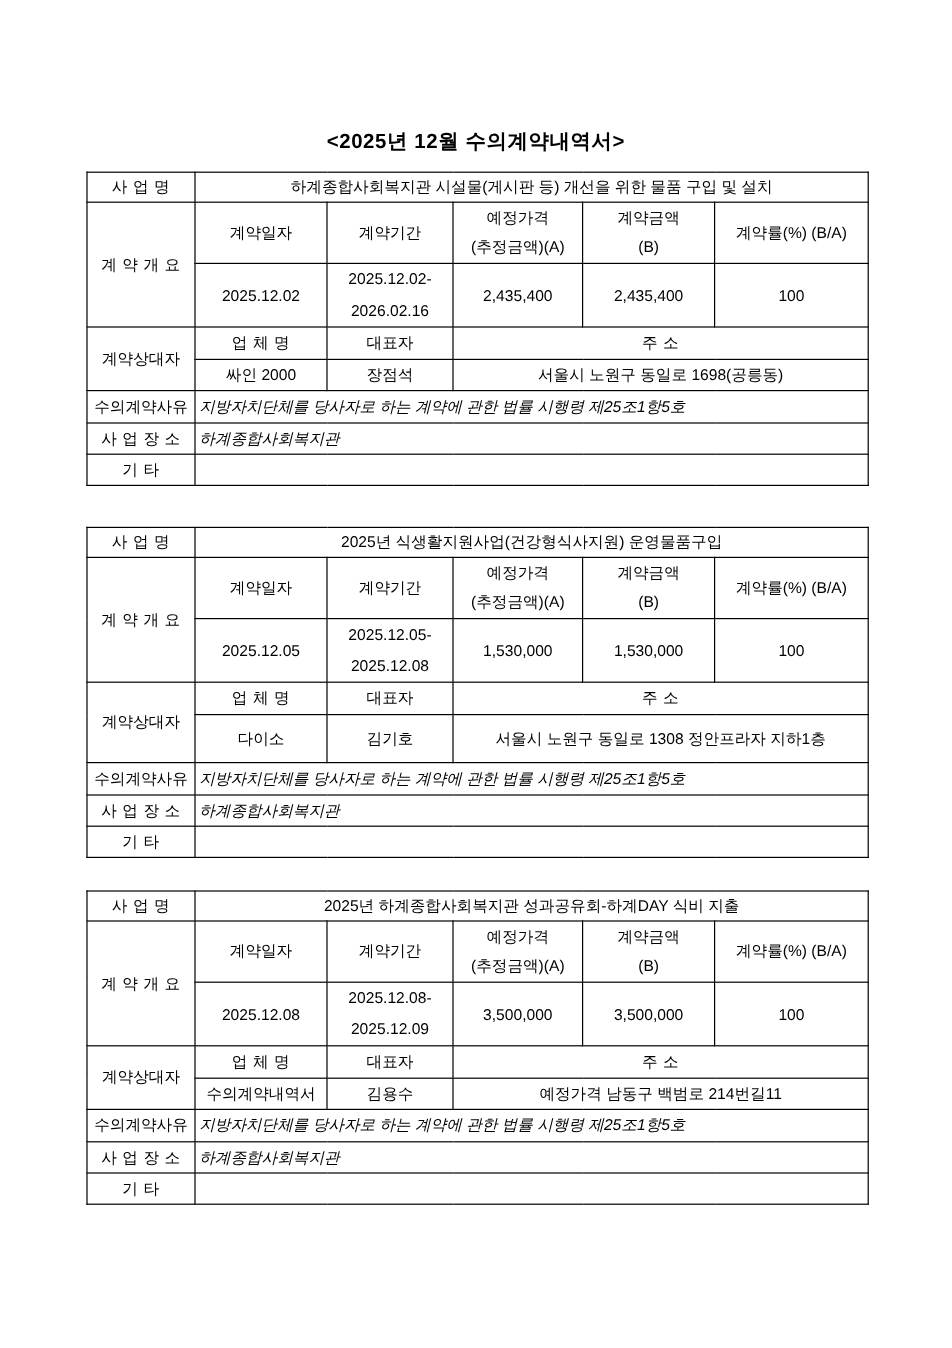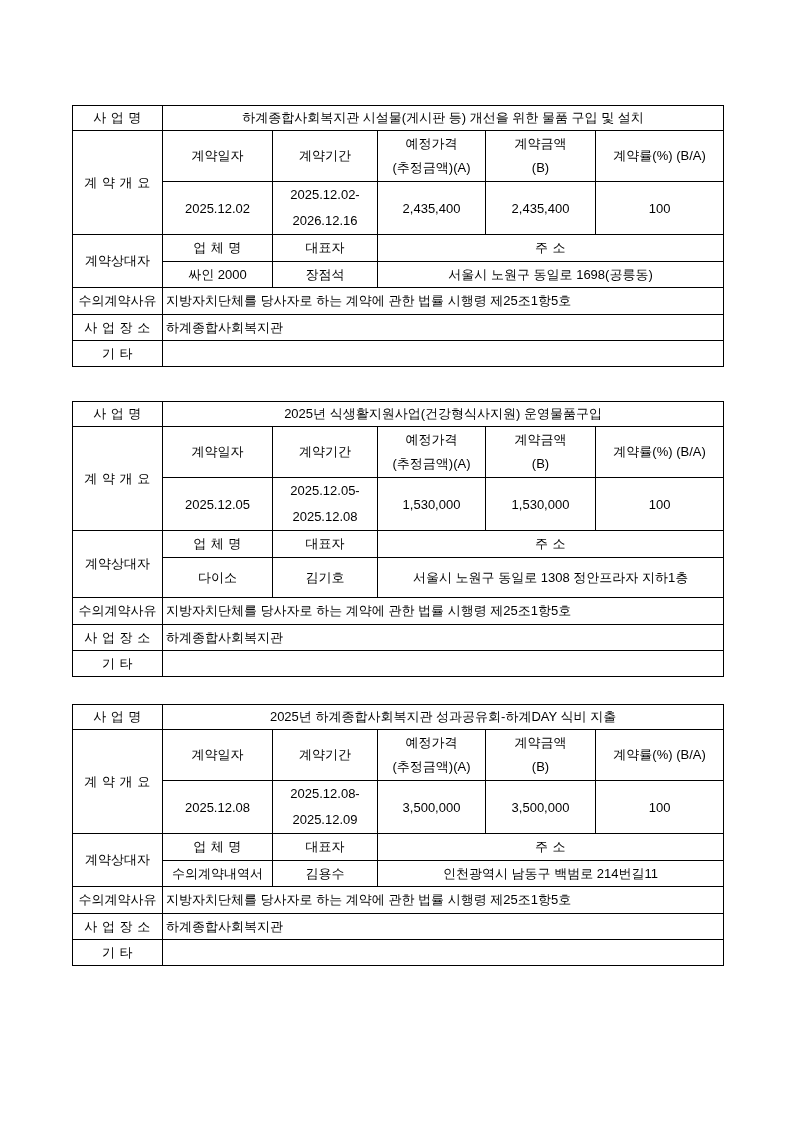--- a/index.html
+++ b/index.html
@@ -48,30 +48,32 @@
   tr.row-values td    { height: 52px; }
   tr.row-party-h td   { height: 26px; }
   tr.row-company td   { height: 25px; }
   table.table-2 tr.row-company td { height: 39px; }
   tr.row-reason td    { height: 26px; }
   tr.row-place td     { height: 25px; }
   tr.row-etc td       { height: 25px; }
   td.left-cell {
     text-align: left;
     padding-left: 3px;
+    font-style: italic;
   }
   .line  { display: block; line-height: 24px; }
   .line2 { display: block; line-height: 26px; }
   td.label-cell { letter-spacing: 0.5px; text-align: center; }
 </style>
 </head>
 <body>
 
 <div class="page">
 
+  <h1 class="doc-title">&lt;2025년 12월 수의계약내역서&gt;</h1>
 
   <table class="contract-table table-1">
     <colgroup>
       <col style="width:90px">
         <col style="width:110px">
         <col style="width:105px">
       <col style="width:108px">
         <col style="width:110px">
         <col style="width:128px">
     </colgroup>
@@ -91,21 +93,21 @@
       <td>
             <span class="line">계약금액</span>
             <span class="line">(B)</span>
           </td>
       <td>계약률(%) (B/A)</td>
     </tr>
     <tr class="row-values">
       <td>2025.12.02</td>
       <td>
             <span class="line2">2025.12.02-</span>
-            <span class="line2">2026.12.16</span>
+            <span class="line2">2026.02.16</span>
           </td>
       <td>2,435,400</td>
       <td>2,435,400</td>
       <td>100</td>
     </tr>
     <tr class="row-party-h">
       <td rowspan="2">계약상대자</td>
       <td class="label-cell">업 체 명</td>
       <td>대표자</td>
       <td colspan="3" class="label-cell">주 소</td>
@@ -234,21 +236,21 @@
     </tr>
     <tr class="row-party-h">
       <td rowspan="2">계약상대자</td>
       <td class="label-cell">업 체 명</td>
       <td>대표자</td>
       <td colspan="3" class="label-cell">주 소</td>
     </tr>
     <tr class="row-company">
       <td>수의계약내역서</td>
       <td>김용수</td>
-      <td colspan="3">인천광역시 남동구 백범로 214번길11</td>
+      <td colspan="3">예정가격 남동구 백범로 214번길11</td>
     </tr>
     <tr class="row-reason">
       <td>수의계약사유</td>
       <td colspan="5" class="left-cell">지방자치단체를 당사자로 하는 계약에 관한 법률 시행령 제25조1항5호</td>
     </tr>
     <tr class="row-place">
       <td class="label-cell">사 업 장 소</td>
       <td colspan="5" class="left-cell">하계종합사회복지관</td>
     </tr>
     <tr class="row-etc">

